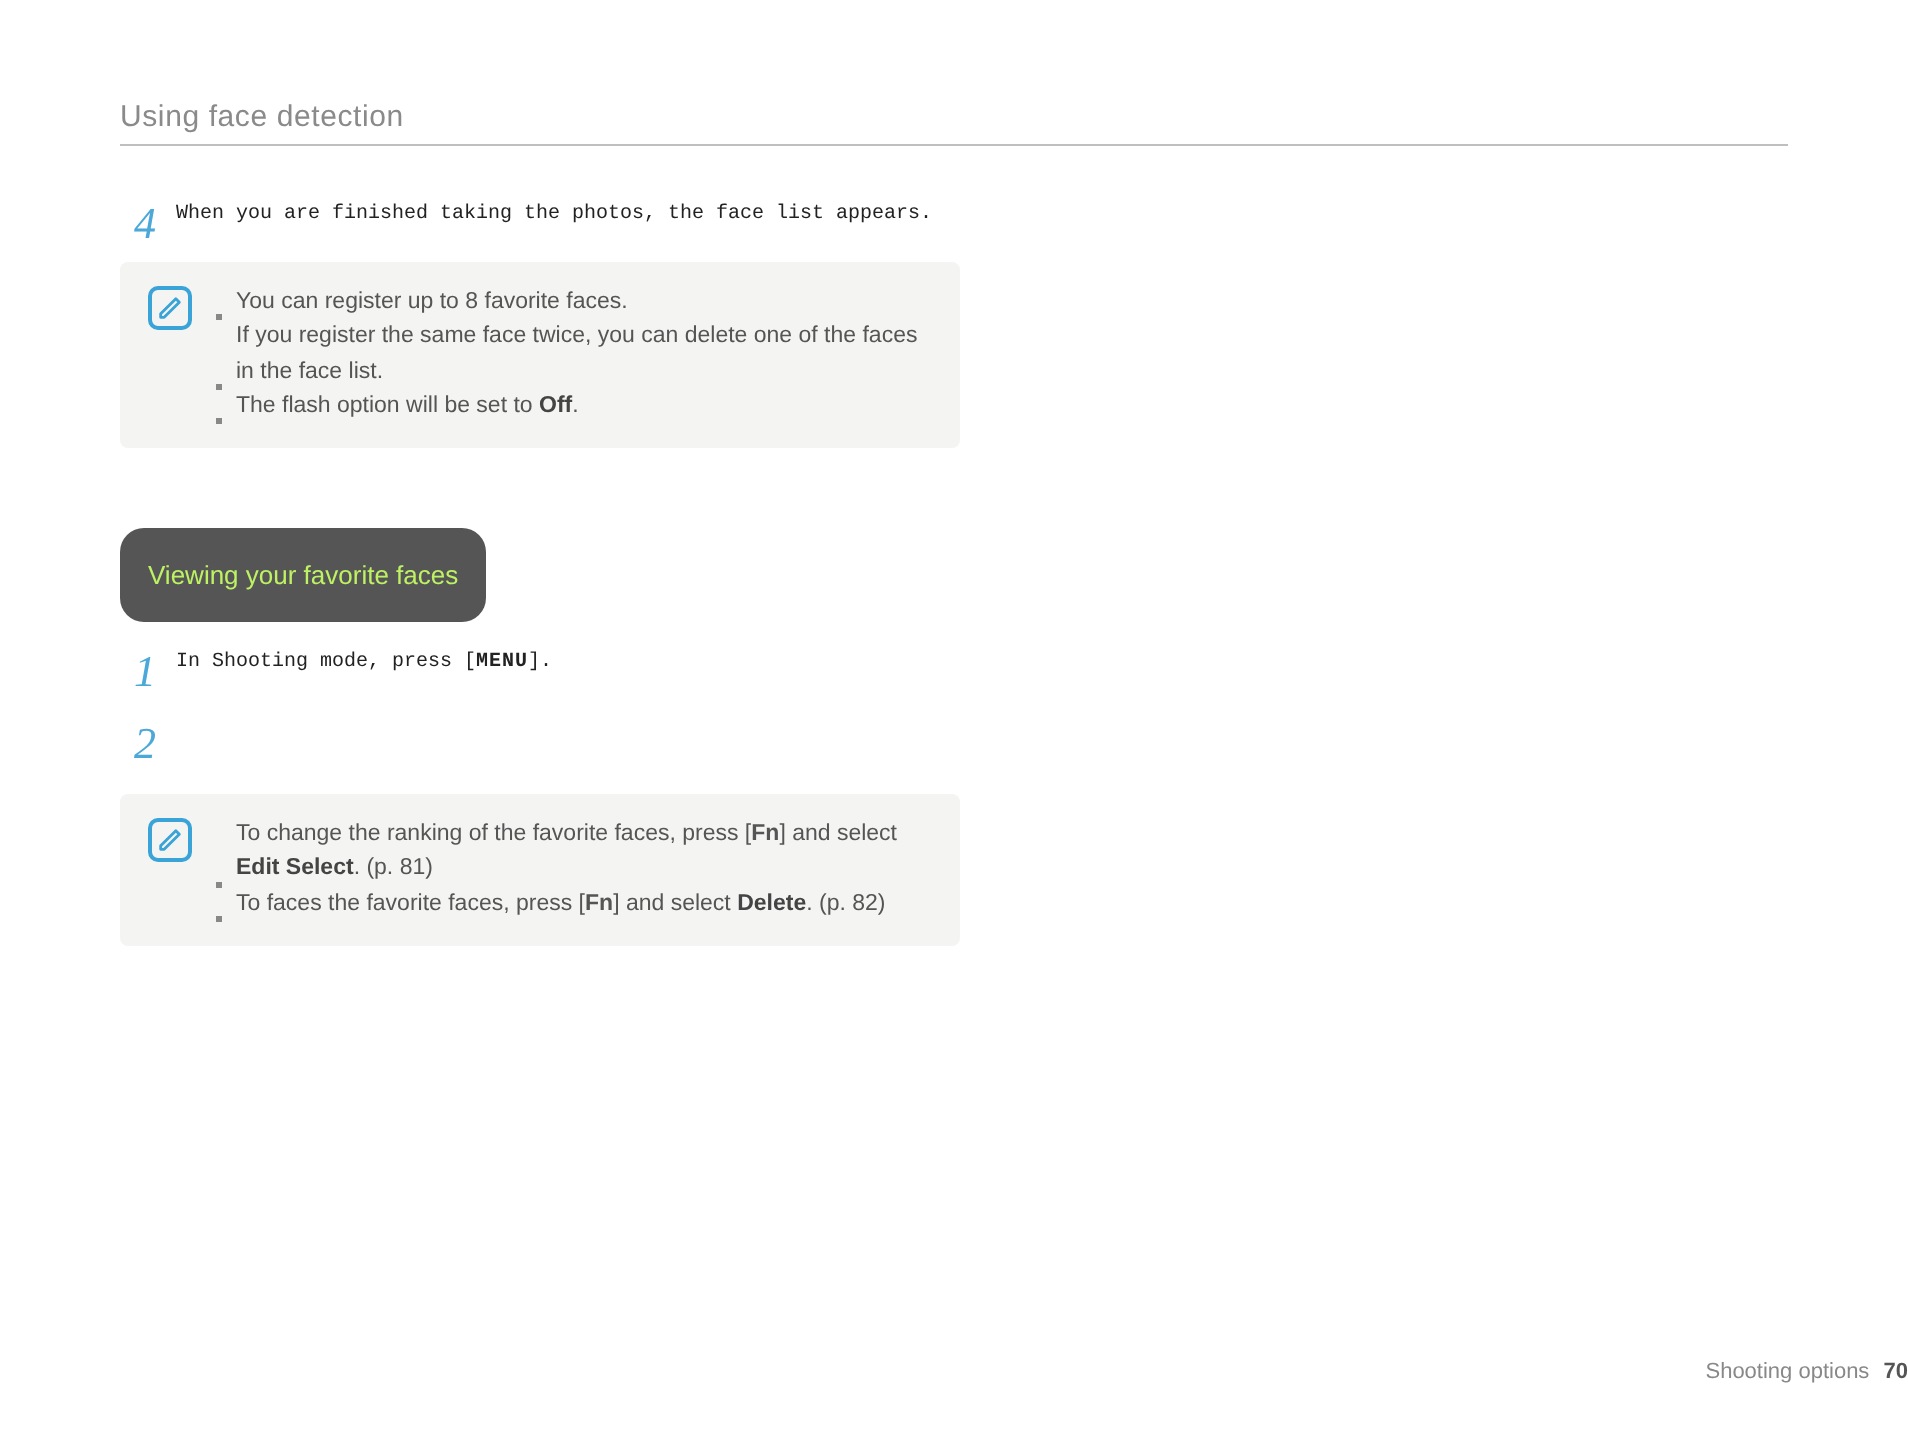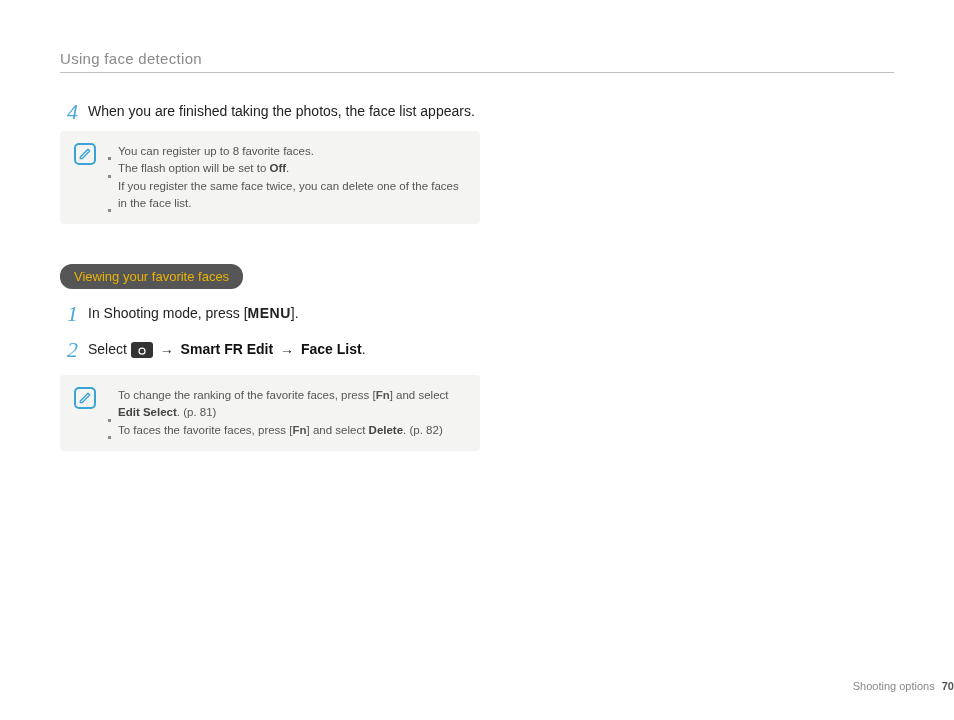--- a/index.html
+++ b/index.html
@@ -2,33 +2,33 @@
 <html><head>
 <meta charset="utf-8">
 <style>
   * { box-sizing: border-box; margin: 0; padding: 0; }
   html, body { width: 954px; height: 720px; background: #fff; font-family: Arial, Helvetica, sans-serif; color: #333; }
   .page { padding: 50px 60px 28px 60px; width: 954px; height: 720px; position: relative; }
   .page-header { font-size: 15px; font-weight: 300; color: #8a8a8a; letter-spacing: 0.3px; padding-bottom: 5px; border-bottom: 1px solid #bfbfbf; margin-bottom: 28px; }
   .content-col { width: 420px; }
   .num-step { display: flex; align-items: flex-start; gap: 10px; margin-bottom: 8px; }
   .num { font-size: 22px; font-weight: 400; font-style: italic; color: #4BA8D8; font-family: Georgia, 'Times New Roman', serif; line-height: 1; width: 18px; flex: 0 0 18px; text-align: right; }
-  .step-body { font-size: 14px; color: #222; line-height: 1.45; }
+  .step-body { font-size: 10px; color: #222; line-height: 1.45; font-family: Liberation Mono, monospace; }
   .sub-bullets { margin-left: 38px; margin-top: 6px; margin-bottom: 14px; }
   .sub-bullet-row { display: flex; align-items: flex-start; gap: 7px; font-size: 13px; color: #3b3b3b; line-height: 1.4; }
   .sub-bullet-dot { width: 4px; height: 4px; background: #666; margin-top: 7px; flex: 0 0 4px; }
   .star { display: inline-block; vertical-align: -2px; color:#555;}
   .tip-box { background: #f4f4f2; border-radius: 4px; padding: 12px 14px 12px 14px; display: flex; gap: 12px; margin-bottom: 40px; }
   .tip-icon { width: 22px; height: 22px; flex: 0 0 22px; border: 2px solid #3aa3d8; border-radius: 5px; display: flex; align-items: center; justify-content: center; }
   .tip-icon svg { width: 14px; height: 14px; }
   .tip-list { flex: 1; }
   .tip-item { display: flex; align-items: flex-end; gap: 7px; font-size: 11.5px; color: #555; line-height: 1.5; }
   .tip-item .dot { width: 3px; height: 3px; background: #888; margin-top: 6px; flex: 0 0 3px; }
   .tip-bold { font-weight: 700; color:#444;}
-  .section-pill { display: inline-block; background: #555; color: #eab308; font-size: 13px; padding: 5px 14px; border-radius: 12px; margin-bottom: 14px; }
+  .section-pill { display: inline-block; background: #555; color: #bef264; font-size: 13px; padding: 16px 14px; border-radius: 12px; margin-bottom: 14px; }
   .menu-label { font-weight: 800; letter-spacing: 0.5px;}
   .arrow { margin: 0 3px; }
   .camera-icon { display: inline-flex; align-items: center; justify-content: center; width: 22px; height: 16px; background: #333; border-radius: 3px; vertical-align: -3px; color:#fff;}
   .camera-icon svg { width: 18px; height: 14px; }
   .fn-label { font-weight: 700;}
   .bold { font-weight: 700; color:#111;}
   .page-footer { position: absolute; bottom: 28px; left: 0; width: 954px; text-align: right; font-size: 11px; color: #888; }
   .page-footer .pgnum { font-weight: 600; color:#555; margin-left:4px;}
 </style>
 </head>
@@ -51,58 +51,44 @@
             <path d="M4 17l13-13 3 3-13 13H4v-3z"></path>
           </svg>
       </div>
       <div class="tip-list">
         <div class="tip-item">
           <div class="dot"></div>
           <div>You can register up to 8 favorite faces.</div>
         </div>
         <div class="tip-item">
           <div class="dot"></div>
+          <div>If you register the same face twice, you can delete one of the faces in the face list.</div>
+        </div>
+        <div class="tip-item">
+          <div class="dot"></div>
           <div>
             <span>The flash option will be set to </span><span class="tip-bold">Off</span><span>.</span>
           </div>
-        </div>
-        <div class="tip-item">
-          <div class="dot"></div>
-          <div>If you register the same face twice, you can delete one of the faces in the face list.</div>
         </div>
       </div>
     </div>
 
     <div>
       <span class="section-pill">Viewing your favorite faces</span>
     </div>
 
     <div class="num-step" style="margin-bottom:14px;">
       <div class="num">1</div>
       <div class="step-body">
         <span>In Shooting mode, press [</span><span class="menu-label">MENU</span><span>].</span>
       </div>
     </div>
 
     <div class="num-step" style="margin-bottom:14px;">
       <div class="num">2</div>
-      <div class="step-body">
-        <span>Select </span>
-        <span class="camera-icon">
-          <svg viewBox="0 0 24 18">
-              <rect x="1" y="4" width="22" height="13" rx="2" fill="#333"></rect>
-              <rect x="8" y="1" width="8" height="4" rx="1" fill="#333"></rect>
-              <circle cx="12" cy="10.5" r="4" fill="none" stroke="#fff" stroke-width="1.6"></circle>
-            </svg>
-        </span>
-        <span class="arrow">→</span>
-        <span class="bold">Smart FR Edit</span>
-        <span class="arrow">→</span>
-        <span class="bold">Face List</span><span>.</span>
-      </div>
     </div>
 
     <div class="tip-box" style="margin-bottom:0;">
       <div class="tip-icon">
         <svg viewBox="0 0 24 24" fill="none" stroke="#3aa3d8" stroke-width="2.4" stroke-linecap="round" stroke-linejoin="round">
             <path d="M4 17l13-13 3 3-13 13H4v-3z"></path>
           </svg>
       </div>
       <div class="tip-list">
         <div class="tip-item">

